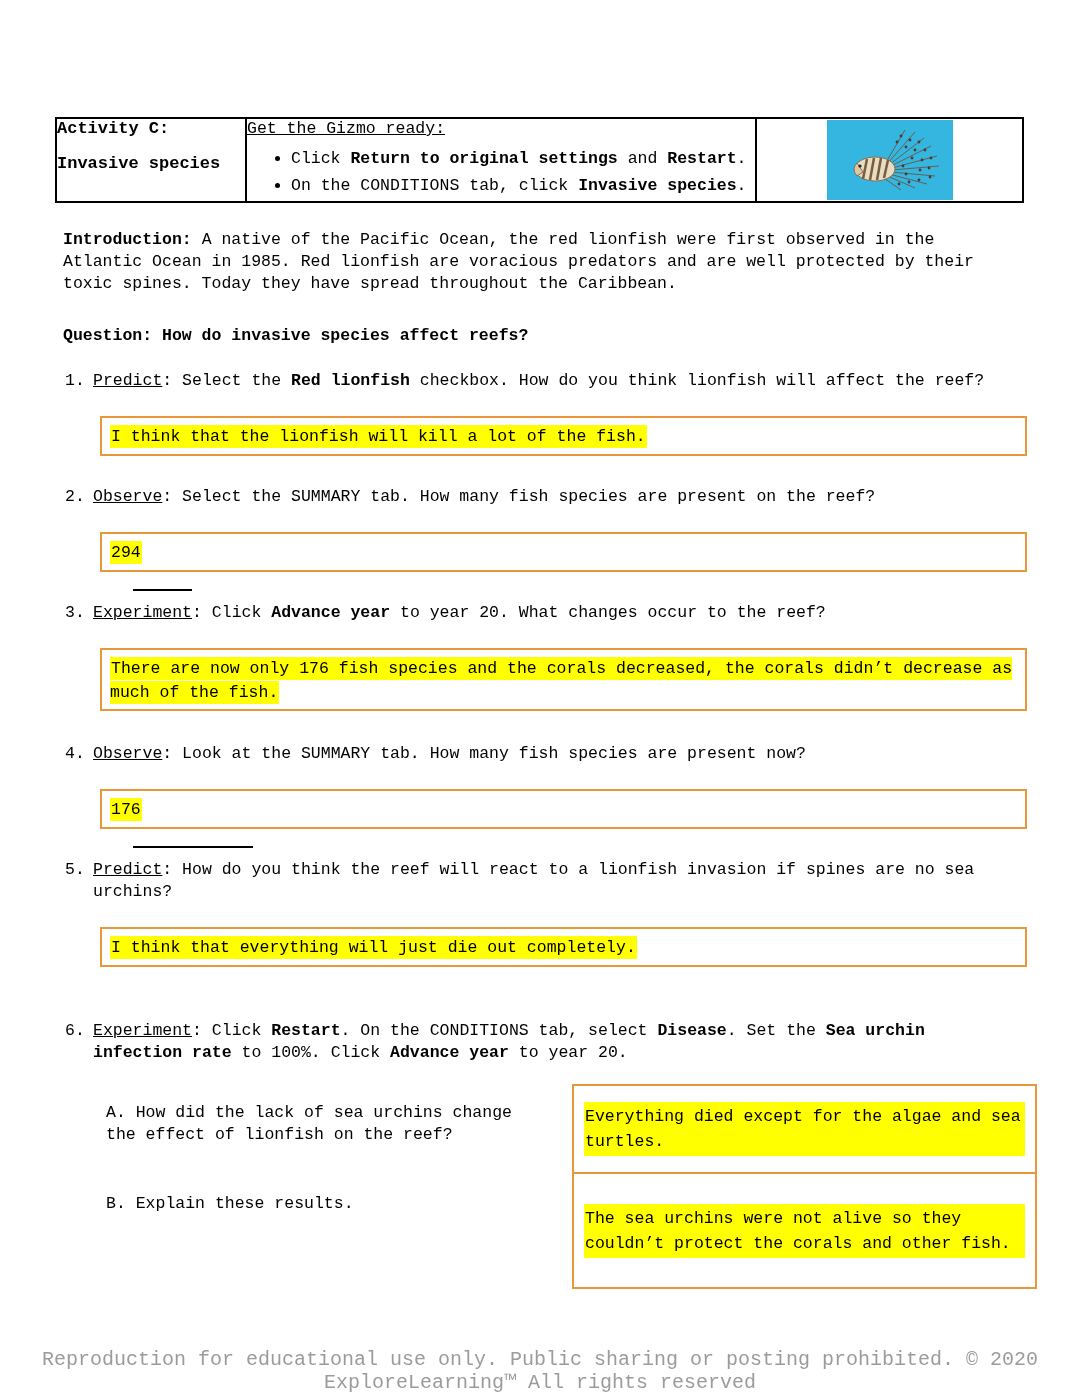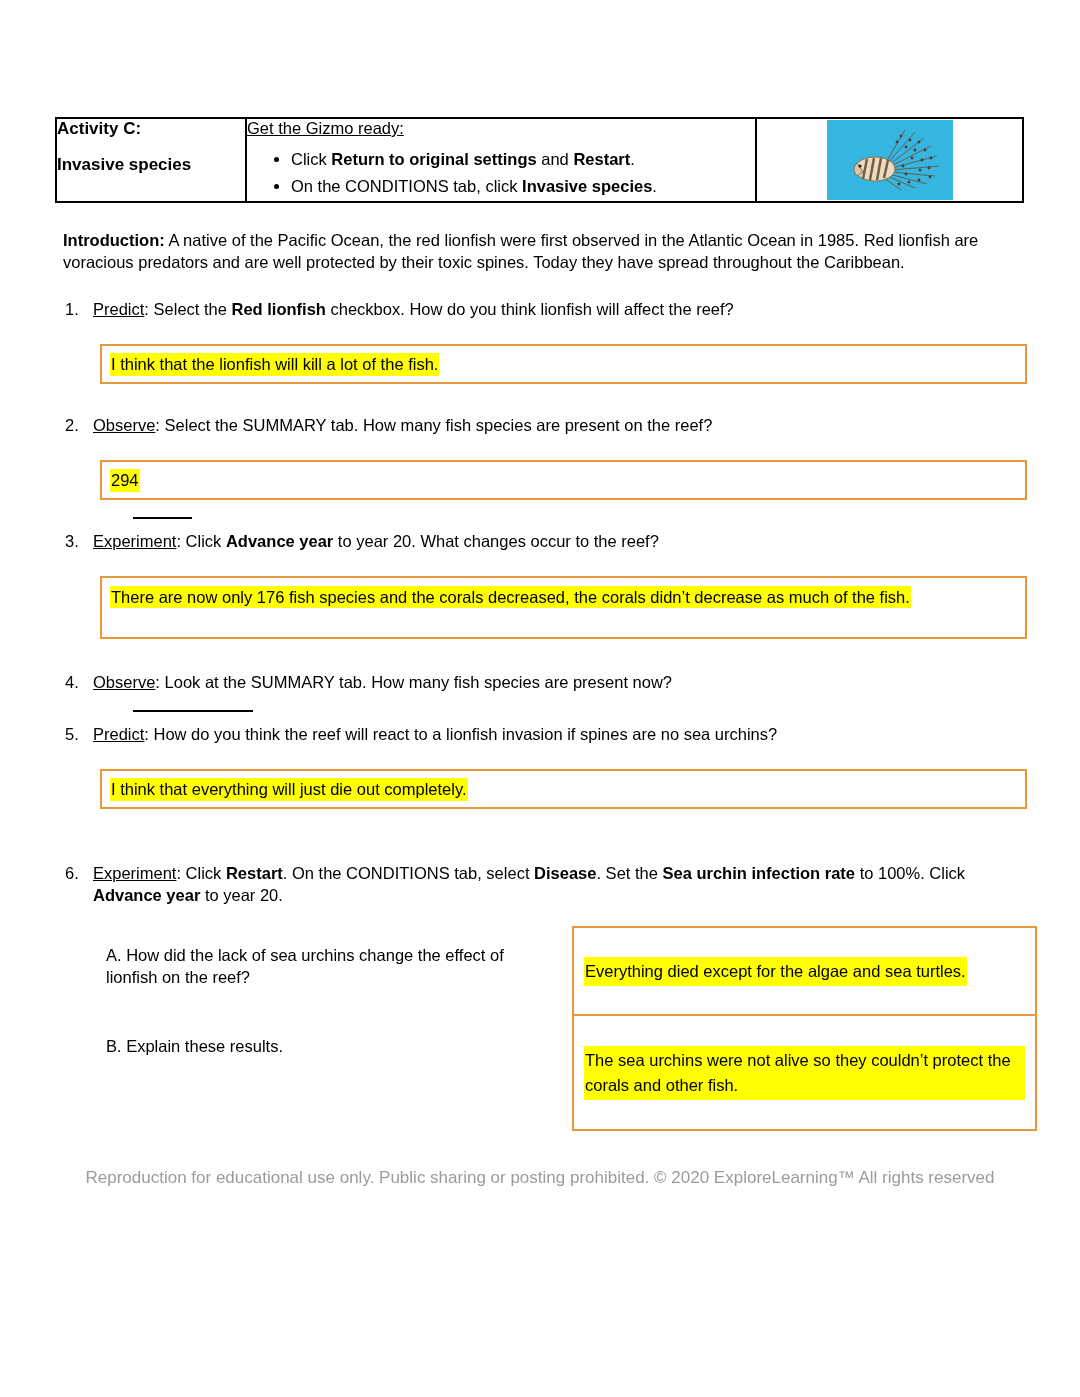--- a/index.html
+++ b/index.html
@@ -1,21 +1,21 @@
 <!DOCTYPE html>
 <html style="--highlight: #ffff00; --boxborder: #e8973a;"><head>
 <meta charset="utf-8">
 <style>
   html,body{margin:0;padding:0;}
   body{background:#ffffff;}
   .page{
     position:relative;
     width:1080px;height:1397px;
     background:#ffffff;
-    font-family:Liberation Sans, sans-serif;
+    font-family:Liberation Mono, monospace;
     font-size:16.5px;color:#000;
     overflow:hidden;
   }
   .b{font-weight:bold;}
   .u{text-decoration:underline;}
   .hl{background:var(--highlight,#ffff00);padding:2px 1px;}
 
   
   table.gizmo{border-collapse:collapse;margin:117px 0 0 55px;table-layout:fixed;}
   table.gizmo td{border:2px solid #000;vertical-align:top;padding:0;}
@@ -57,21 +57,21 @@
   .fu-b{margin-top:47px;}
   .fu-right{width:470px;}
   .fu-box{
     box-sizing:border-box;width:465px;
     border:2px solid var(--boxborder,#e8973a);
     display:flex;align-items:center;padding:16px 10px;line-height:25px;
   }
   .fu-box.a{height:90px;}
   .fu-box.bb{height:117px;margin-top:-2px;}
 
-  .footer{margin-top:37px;text-align:center;color:#9b9b9b;font-size:17px;}
+  .footer{margin-top:59px;text-align:center;color:#9b9b9b;font-size:20px;}
 </style>
 </head>
 <body>
 
 <div class="page">
 
   <table class="gizmo">
     <tbody>
         <tr>
       <td class="cell-activity">
@@ -137,20 +137,21 @@
             <circle cx="33" cy="46" r="1.6" fill="#2c2013"></circle>
           </svg>
         </div>
       </td>
     </tr>
   </tbody>
     </table>
 
   <div class="intro"><span class="b">Introduction:</span><span> A native of the Pacific Ocean, the red lionfish were first observed in the Atlantic Ocean in 1985. Red lionfish are voracious predators and are well protected by their toxic spines. Today they have spread throughout the Caribbean.</span></div>
 
+  <div class="question">Question: How do invasive species affect reefs?</div>
 
   <div class="item mt25">
     <span class="inum">1.</span>
     <span class="itext"><span class="u">Predict</span><span>: Select the </span><span class="b">Red lionfish</span><span> checkbox. How do you think lionfish will affect the reef?</span></span>
   </div>
   <div class="abox one mt24">
     <span class="hl">I think that the lionfish will kill a lot of the fish.</span>
   </div>
 
   <div class="item mt30">
@@ -166,20 +167,23 @@
     <span class="inum">3.</span>
     <span class="itext"><span class="u">Experiment</span><span>: Click </span><span class="b">Advance year</span><span> to year 20. What changes occur to the reef?</span></span>
   </div>
   <div class="abox two mt24">
     <span class="hl">There are now only 176 fish species and the corals decreased, the corals didn’t decrease as much of the fish.</span>
   </div>
 
   <div class="item mt32">
     <span class="inum">4.</span>
     <span class="itext"><span class="u">Observe</span><span>: Look at the SUMMARY tab. How many fish species are present now?</span></span>
+  </div>
+  <div class="abox one mt24">
+    <span class="hl">176</span>
   </div>
   <div class="blank long"></div>
 
   <div class="item mt11">
     <span class="inum">5.</span>
     <span class="itext"><span class="u">Predict</span><span>: How do you think the reef will react to a lionfish invasion if spines are no sea urchins?</span></span>
   </div>
   <div class="abox one mt24">
     <span class="hl">I think that everything will just die out completely.</span>
   </div>

